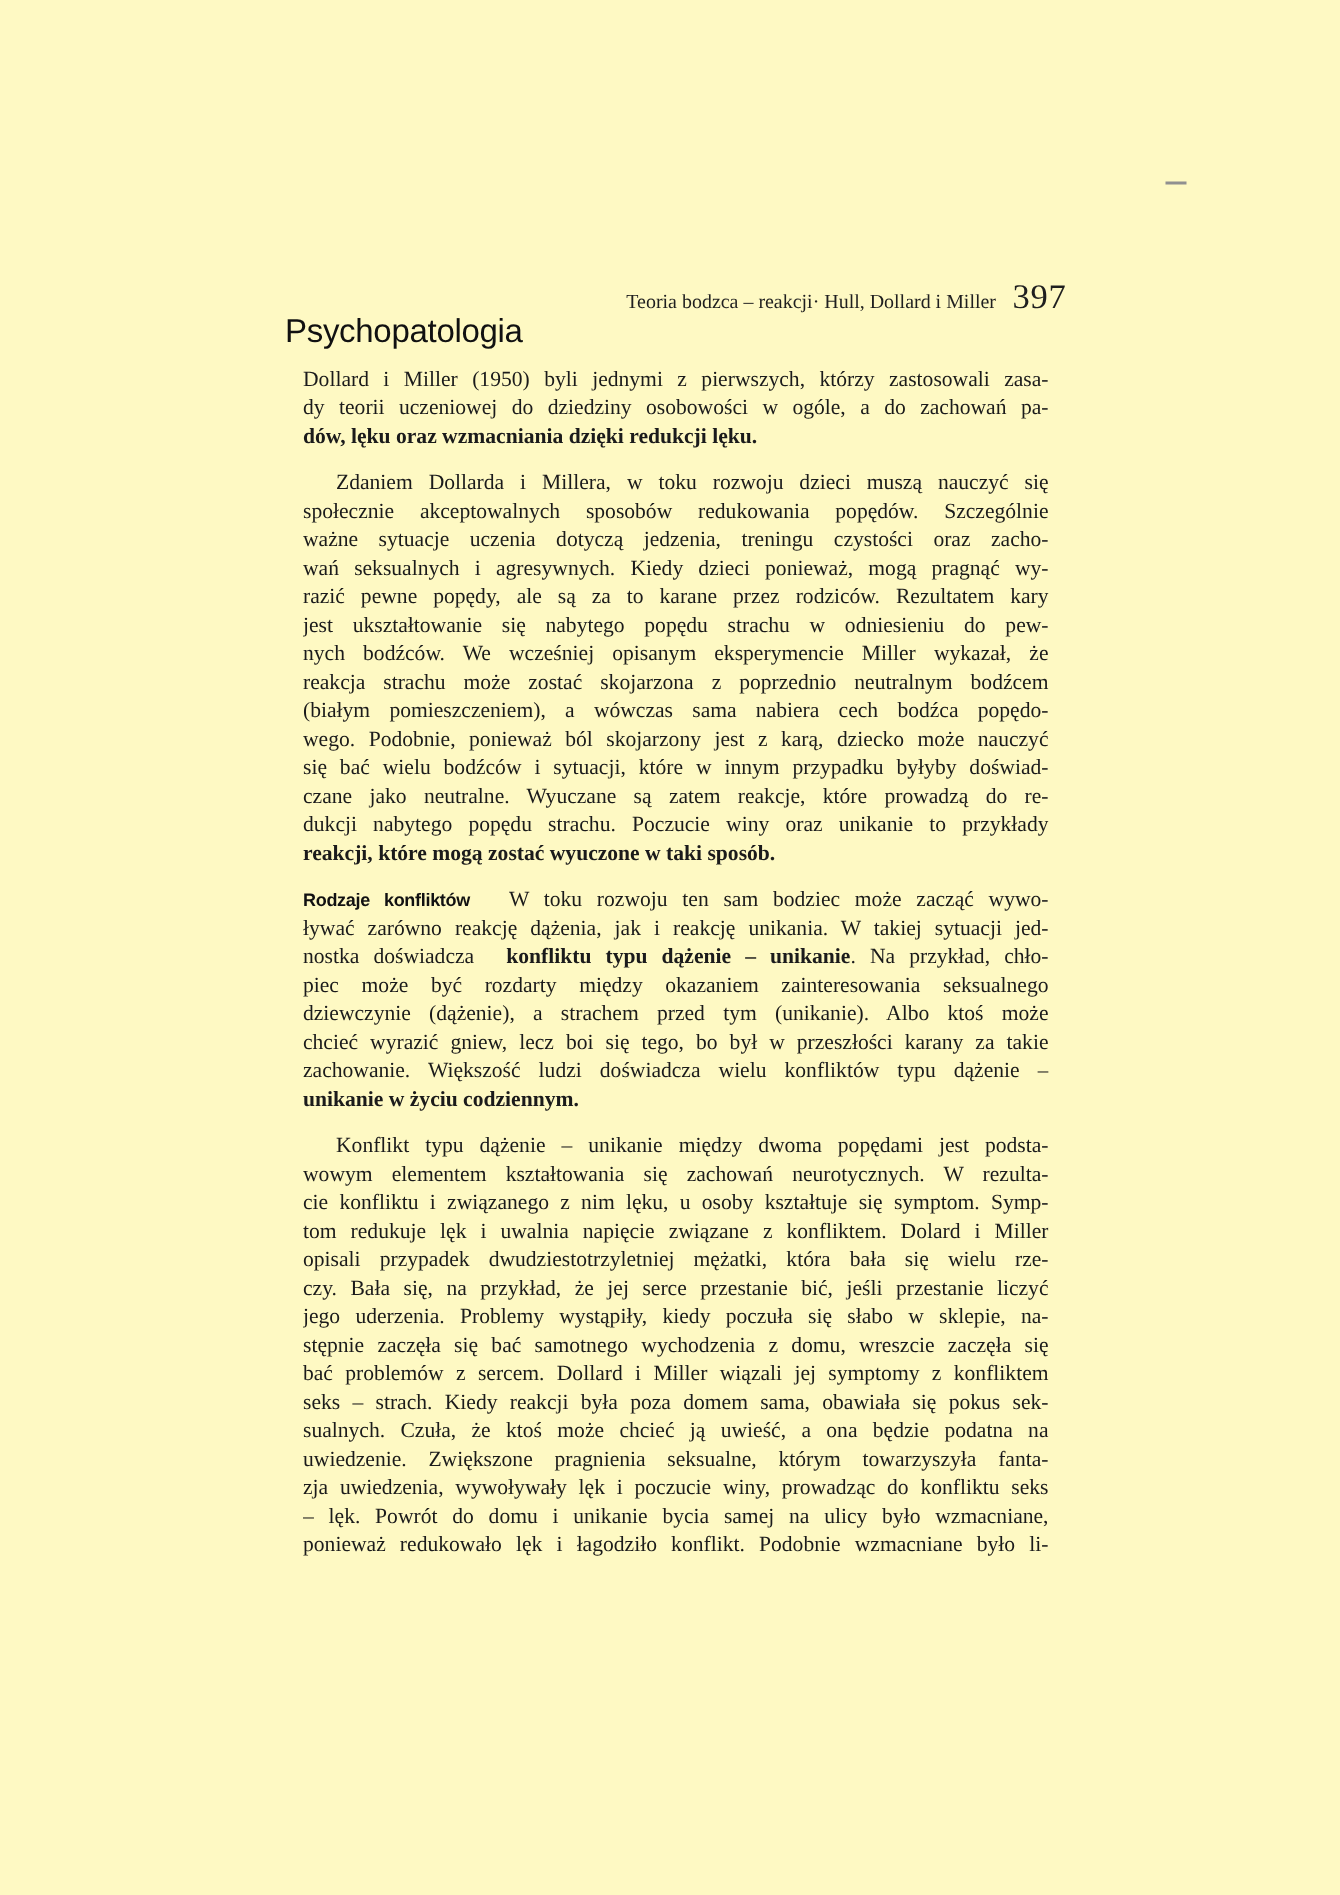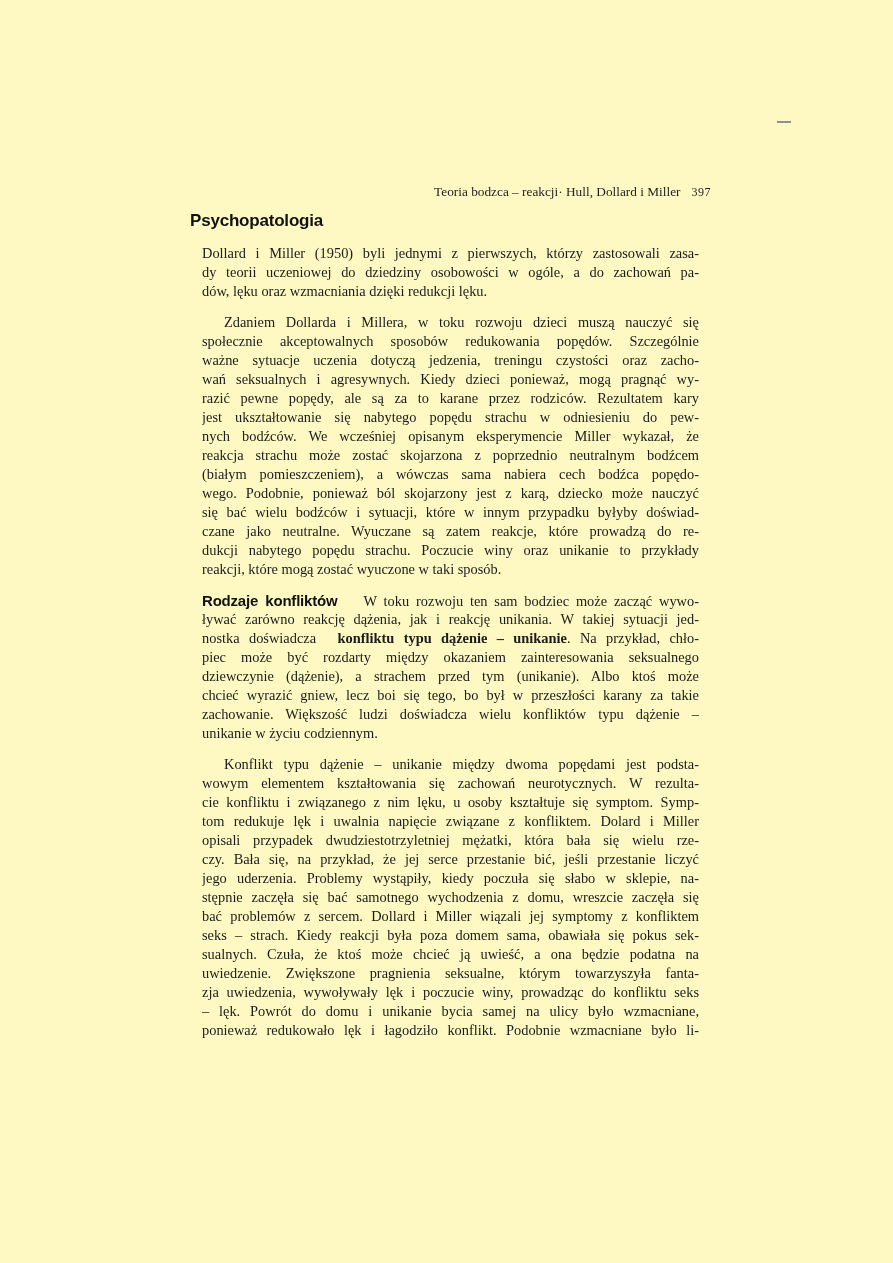--- a/index.html
+++ b/index.html
@@ -34,31 +34,31 @@
   .running-head {
     display: flex;
     justify-content: flex-end;
     align-items: baseline;
     gap: 11px;
     height: 20px;
     font-size: 13.3px;
     color: #1f1f1f;
   }
   .running-head .page-number {
-    font-size: 12px;
+    font-size: 23px;
     letter-spacing: 0.5px;
     margin-top: 11px;
   }
   .h-block {
     margin-top: 14px;
     height: 22px;
     line-height: 22px;
     font-family: "Liberation Sans", "DejaVu Sans", sans-serif;
-    font-weight: 700;
-    font-size: 17px;
+    font-weight: 400;
+    font-size: 22px;
     letter-spacing: -0.2px;
     color: #111111;
   }
   #doc-body {
     margin-top: 16px;
   }
   .para {
     margin: 12px;
   }
   .para.gap-before {
@@ -70,28 +70,29 @@
     height: 19px;
     overflow: hidden;
     text-align: justify;
     text-align-last: justify;
     text-justify: inter-word;
     white-space: normal;
   }
   .line.last {
     text-align: center;
     text-align-last: left;
+    font-weight: bold;
   }
   .line.indent {
     text-indent: 22px;
   }
   .runin {
     font-family: "Liberation Sans", "DejaVu Sans", sans-serif;
     font-weight: 700;
-    font-size: 15px;
+    font-size: 12px;
     letter-spacing: -0.2px;
     margin-right: 26px;
     color: #111111;
   }
   .bold {
     font-weight: 700;
     padding-left: 12px;
   }
 </style>
 </head>

